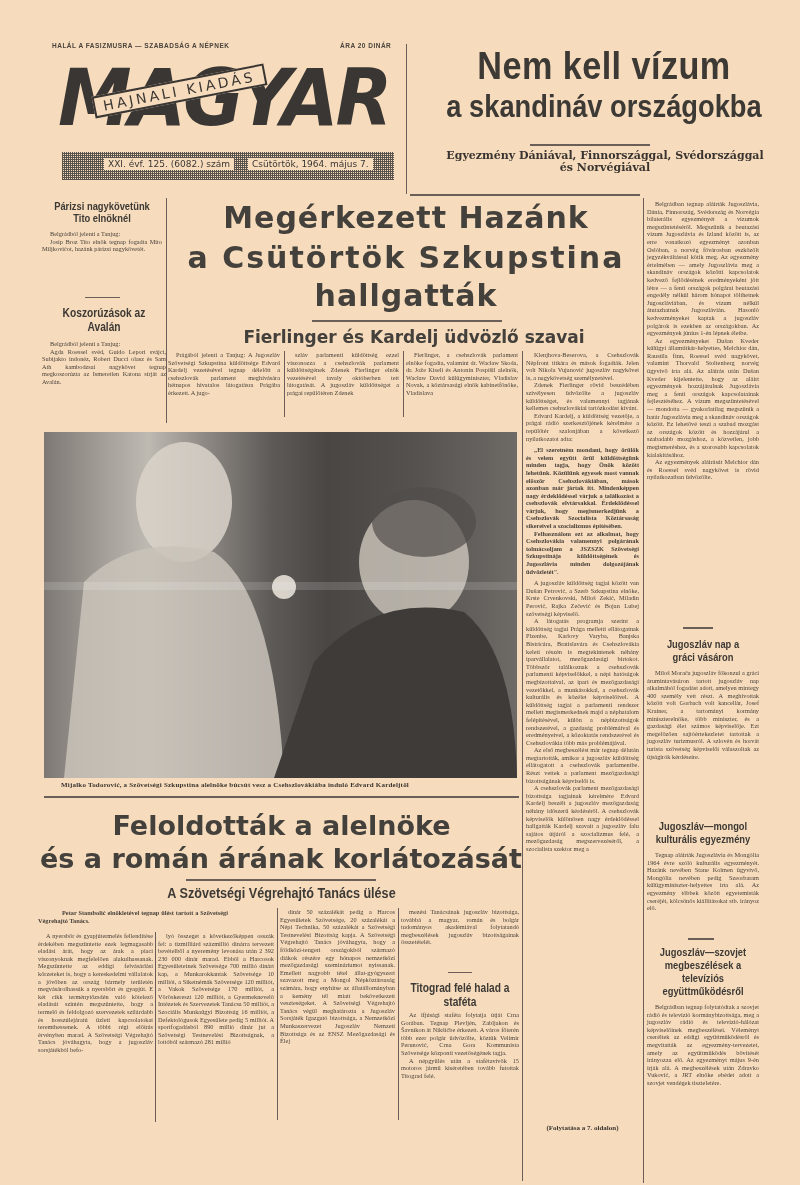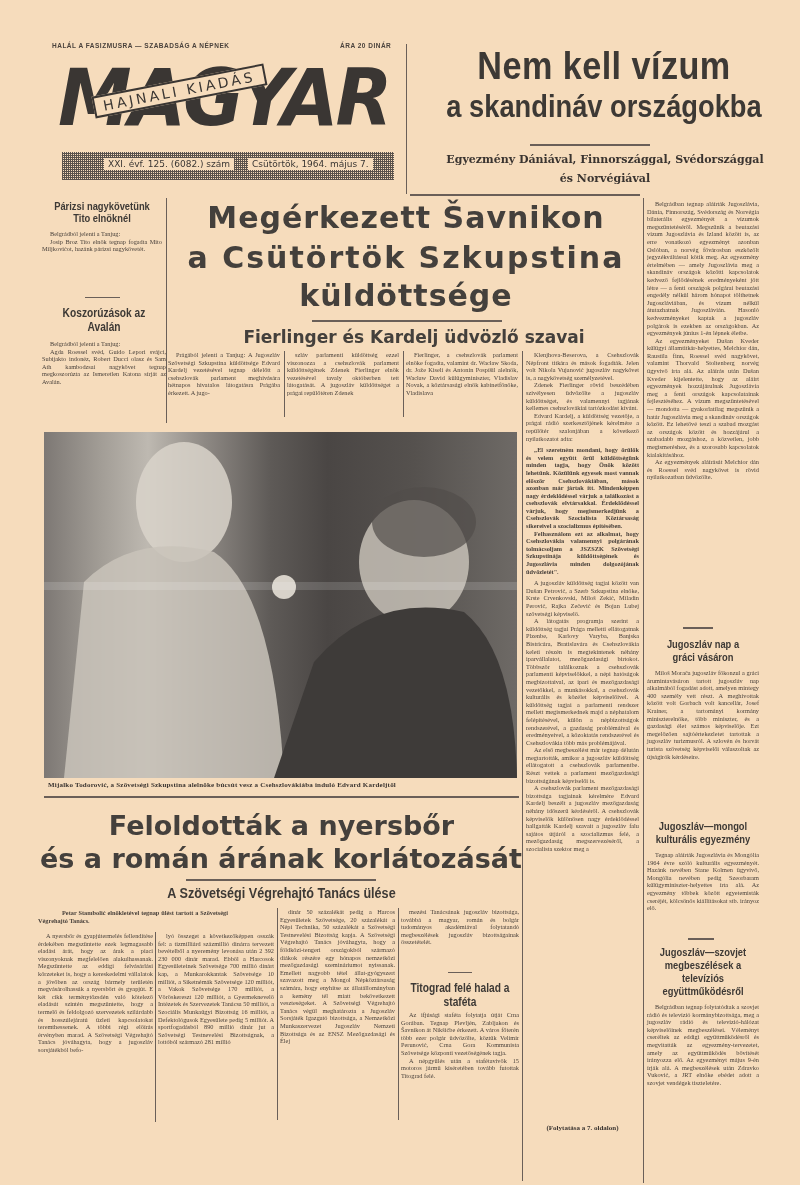--- a/index.html
+++ b/index.html
@@ -30,43 +30,43 @@
 
 <div class="datebar" style="left:62px;top:152px;width:332px;height:28px;"></div>
 <div class="datebox" style="left:104px;top:158px;">XXI. évf. 125. (6082.) szám</div>
 <div class="datebox" style="left:248px;top:158px;">Csütörtök, 1964. május 7.</div>
 
 <div class="vrule" style="left:406px;top:44px;height:150px;"></div>
 
 <div class="abs condhead" style="left:410px;top:44px;width:388px;font-size:38px;line-height:44px;letter-spacing:0.5px;transform:scaleX(0.9);">Nem kell vízum</div>
 <div class="abs condhead" style="left:410px;top:88px;width:388px;font-size:31px;line-height:38px;transform:scaleX(0.88);">a skandináv országokba</div>
 <div class="hrule" style="left:530px;top:144px;width:120px;height:2px;"></div>
-<div class="abs" style="left:440px;top:150px;width:330px;font-family:'DejaVu Serif',serif;font-weight:bold;font-size:11px;line-height:19px;text-align:center;color:#3a3430;">Egyezmény Dániával, Finnországgal, Svédországgal és Norvégiával</div>
+<div class="abs" style="left:440px;top:150px;width:330px;font-family:'DejaVu Serif',serif;font-weight:bold;font-size:11px;line-height:12px;text-align:center;color:#3a3430;">Egyezmény Dániával, Finnországgal, Svédországgal és Norvégiával</div>
 <div class="hrule" style="left:410px;top:194px;width:230px;height:2px;"></div>
 
 <div class="abs" style="left:42px;top:200px;width:120px;">
   <div class="condhead" style="font-size:11px;line-height:12px;transform:scaleX(0.85);">Párizsi nagykövetünk Tito elnöknél</div>
   <div class="tiny" style="margin-top:6px;">
     <p>Belgrádból jelenti a Tanjug:</p>
     <p>Josip Broz Tito elnök tegnap fogadta Mito Miljkovićot, hazánk párizsi nagykövetét.</p>
   </div>
 </div>
 <div class="hrule" style="left:85px;top:297px;width:35px;"></div>
 <div class="abs" style="left:42px;top:306px;width:124px;">
   <div class="condhead" style="font-size:12px;line-height:14px;transform:scaleX(0.85);">Koszorúzások az Avalán</div>
   <div class="tiny" style="margin-top:6px;">
     <p>Belgrádból jelenti a Tanjug:</p>
     <p>Agda Roessel svéd, Guido Lepori svájci, Subijakto indonéz, Robert Ducci olasz és Sam Ath kambodzsai nagykövet tegnap megkoszorúzta az Ismeretlen Katona sírját az Avalán.</p>
   </div>
 </div>
 <div class="vrule" style="left:166px;top:198px;height:225px;"></div>
 
-<div class="abs bighead" style="left:168px;top:200px;width:476px;font-size:30px;line-height:36px;">Megérkezett Šavnikon</div>
+<div class="abs bighead" style="left:168px;top:200px;width:476px;font-size:30px;line-height:36px;">Megérkezett Hazánk</div>
 <div class="abs bighead" style="left:168px;top:240px;width:476px;font-size:30px;line-height:36px;letter-spacing:2px;">a Csütörtök Szkupstina</div>
-<div class="abs bighead" style="left:168px;top:278px;width:476px;font-size:30px;line-height:36px;">küldöttsége</div>
+<div class="abs bighead" style="left:168px;top:278px;width:476px;font-size:30px;line-height:36px;">hallgatták</div>
 <div class="hrule" style="left:312px;top:320px;width:190px;height:2px;"></div>
 <div class="abs" style="left:168px;top:326px;width:476px;font-family:'DejaVu Sans',sans-serif;font-weight:bold;font-size:17px;line-height:22px;text-align:center;color:#44403c;padding-left:8px;">Fierlinger és Kardelj üdvözlő szavai</div>
 
 <div class="abs tiny" style="left:168px;top:351px;width:112px;">
     <p>Prágából jelenti a Tanjug: A Jugoszláv Szövetségi Szkupstina küldöttsége Edvard Kardelj vezetésével tegnap délelőtt a csehszlovák parlament meghívására hétnapos hivatalos látogatásra Prágába érkezett. A jugo-</p>
   </div>
 <div class="vrule" style="left:284px;top:351px;height:66px;"></div>
 <div class="abs tiny" style="left:287px;top:351px;width:112px;">
     <p>szláv parlamenti küldöttség ezzel viszonozza a csehszlovák parlament küldöttségének Zdenek Fierlinger elnök vezetésével tavaly októberben tett látogatását. A jugoszláv küldöttséget a prágai repülőtéren Zdenek</p>
   </div>
@@ -93,24 +93,24 @@
   <svg width="473" height="346" viewBox="0 0 473 346">
     <ellipse cx="140" cy="70" rx="48" ry="60" fill="#d9d3ca" opacity="0.85"></ellipse>
     <path d="M20 346 L40 150 Q90 100 170 120 Q230 160 240 346 Z" fill="#c9c3ba" opacity="0.85"></path>
     <ellipse cx="370" cy="130" rx="55" ry="62" fill="#cdc7bd" opacity="0.8"></ellipse>
     <ellipse cx="380" cy="90" rx="52" ry="35" fill="#514d4a" opacity="0.7"></ellipse>
     <path d="M230 346 L270 230 Q330 160 420 180 Q470 220 473 346 Z" fill="#3e3b39"></path>
     <circle cx="240" cy="155" r="12" fill="#e6e0d6" opacity="0.9"></circle>
     <rect x="0" y="150" width="473" height="8" fill="#ffffff" opacity="0.15"></rect>
   </svg>
 </div>
-<div class="abs caption" style="left:48px;top:781px;width:468px;white-space:nowrap;overflow:hidden;">Mijalko Todorović, a Szövetségi Szkupstina alelnöke búcsút vesz a Csehszlovákiába induló Edvard Kardeljtől</div>
+<div class="abs caption" style="left:61px;top:781px;width:468px;white-space:nowrap;overflow:hidden;">Mijalko Todorović, a Szövetségi Szkupstina alelnöke búcsút vesz a Csehszlovákiába induló Edvard Kardeljtől</div>
 <div class="hrule" style="left:44px;top:796px;width:475px;height:2px;"></div>
 
-<div class="abs bighead" style="left:44px;top:810px;width:475px;font-size:27px;line-height:32px;letter-spacing:0;">Feloldották a nyersbőr</div>
+<div class="abs bighead" style="left:44px;top:810px;width:475px;font-size:27px;line-height:32px;letter-spacing:0;">Feloldották a alelnöke</div>
 <div class="abs bighead" style="left:40px;top:843px;width:482px;font-size:27px;line-height:32px;letter-spacing:0;white-space:nowrap;">és a román árának korlátozását</div>
 <div class="hrule" style="left:186px;top:879px;width:190px;height:2px;"></div>
 <div class="abs condhead" style="left:44px;top:884px;width:475px;font-size:14px;line-height:18px;transform:scaleX(0.9);">A Szövetségi Végrehajtó Tanács ülése</div>
 
 <div class="abs tiny" style="left:38px;top:909px;width:190px;font-weight:bold;">
     <p style="text-indent:24px;">Petar Stambolić elnökletével tegnap ülést tartott a Szövetségi Végrehajtó Tanács.</p>
   </div>
 <div class="abs tiny" style="left:38px;top:932px;width:115px;height:190px;overflow:hidden;">
     <p>A nyersbőr és gyapjútermelés fellendítése érdekében megszüntette ezek legmagasabb eladási árát, hogy az árak a piaci viszonyoknak megfelelően alakulhassanak. Megszüntette az eddigi felvásárlási körzeteket is, hogy a kereskedelmi vállalatok a jövőben az ország bármely területén megvásárolhassák a nyersbőrt és gyapjút. E két cikk terménytőzsdén való kötelező eladását szintén megszüntette, hogy a termelő és feldolgozó szervezetek szilárdabb és hosszúlejáratú üzleti kapcsolatokat teremthessenek. A többi régi előírás érvényben marad. A Szövetségi Végrehajtó Tanács jóváhagyta, hogy a jugoszláv sorsjátékból befo-</p>
   </div>

